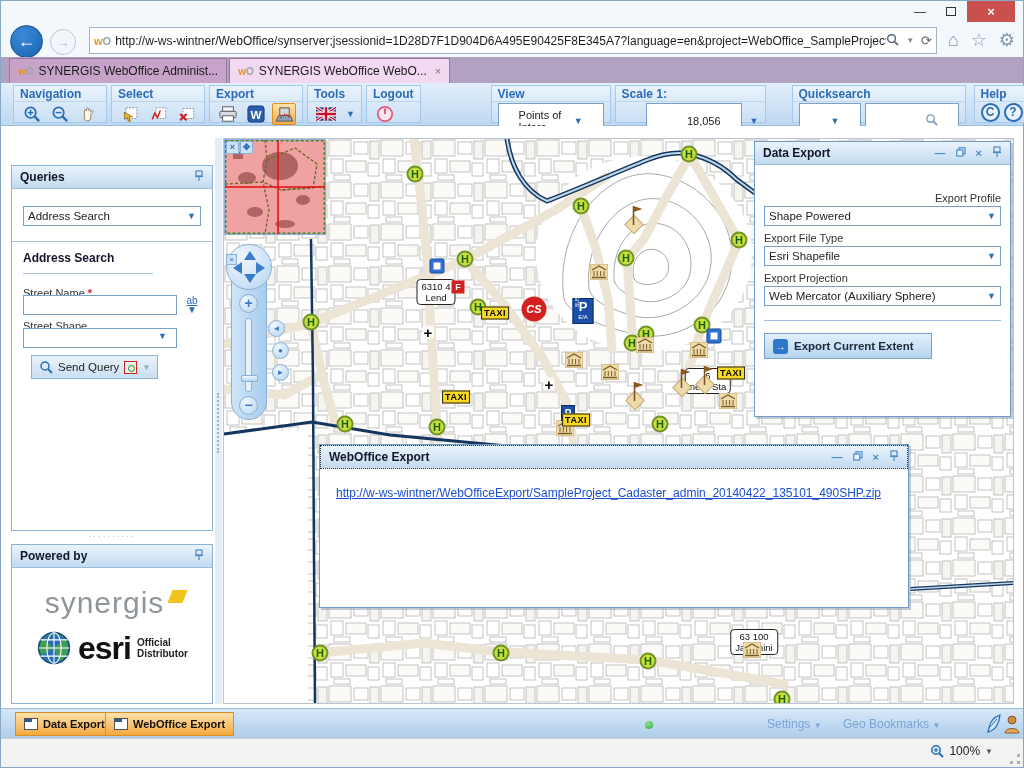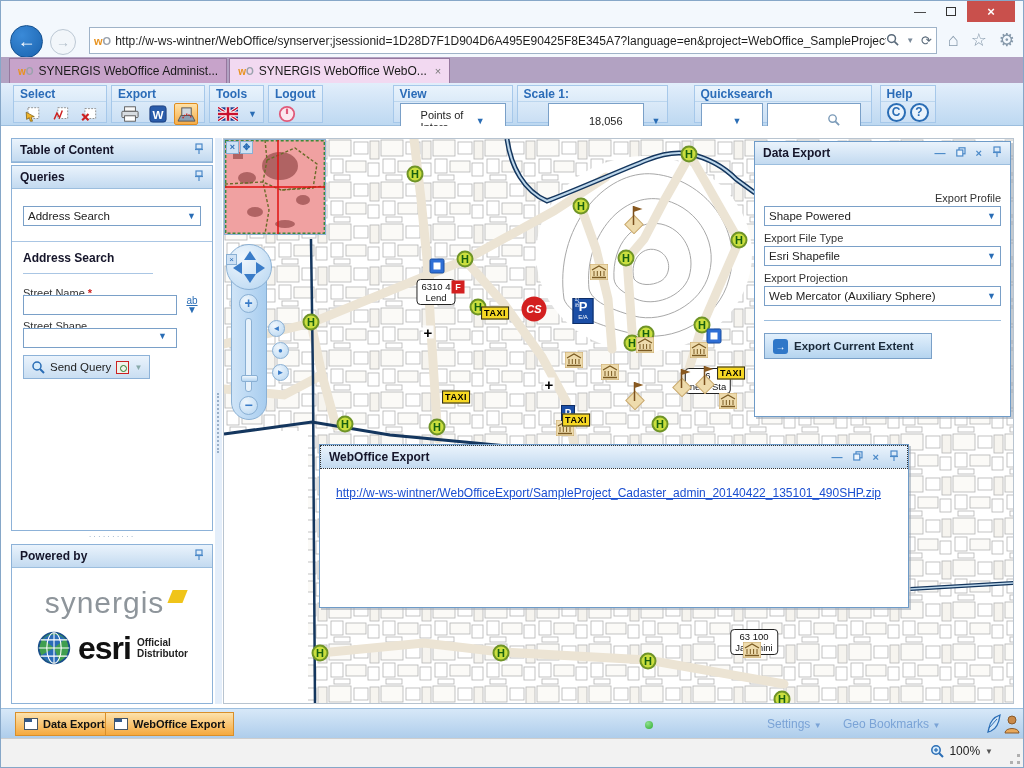--- a/index.html
+++ b/index.html
@@ -60,21 +60,21 @@
   #q-select{position:absolute;left:11px;top:17px;width:178px;height:20px;}
   .selbox{background:#fff;border:1px solid #7aa0c8;font-size:11.5px;color:#222;display:flex;align-items:center;padding:0 4px;}
   #q-line1{position:absolute;left:0;top:52px;width:100%;border-top:1px solid #aac6e4;}
   #q-head2{position:absolute;left:11px;top:62px;font-size:12px;font-weight:bold;color:#15152a;}
   #q-line2{position:absolute;left:11px;top:84px;width:130px;border-top:1px solid #aac6e4;}
   .flabel{position:absolute;left:11px;font-size:11px;color:#333;}
   .req{color:#cc2222;font-weight:bold;}
   .finput{position:absolute;left:11px;width:154px;height:20px;background:#fff;border:1px solid #7aa0c8;}
   #ab-ico{position:absolute;left:170px;top:106px;width:20px;height:20px;font-size:10px;color:#2a6db5;text-align:center;line-height:9px;border:1px solid transparent;}
   #num-dd{position:absolute;left:146px;top:142px;color:#2a6db5;font-size:9px;}
-  #sendq{position:absolute;left:11px;top:166px;height:24px;background:linear-gradient(#eaf3fc,#c9def2);border:1px solid #8db2d8;display:flex;align-items:center;gap:5px;padding:8px 7px;font-size:11.5px;color:#222;}
+  #sendq{position:absolute;left:19px;top:166px;height:24px;background:linear-gradient(#eaf3fc,#c9def2);border:1px solid #8db2d8;display:flex;align-items:center;gap:5px;padding:8px 7px;font-size:11.5px;color:#222;}
   #sendq .zsq{width:13px;height:13px;border:1.5px solid #c22;position:relative;background:#eef4ea;}
   #sendq .zsq::after{content:"";position:absolute;left:3px;top:3px;width:5px;height:5px;border:1.5px solid #2a7a2a;border-radius:50%;}
   #sendq .sdd{color:#8aa;font-size:8px;}
   #sb-handle{position:absolute;left:10px;top:407px;width:202px;height:9px;font-size:8px;letter-spacing:2px;color:#9ab0c8;text-align:center;line-height:7px;}
   #sb-powered{top:418px;height:160px;}
   #pw-body{position:relative;height:133px;background:#fff;}
   #syn-logo{position:absolute;left:0;top:18px;width:100%;text-align:center;font-size:30px;color:#8e959b;letter-spacing:1px;}
   #syn-logo .par{display:inline-block;width:15px;height:13px;background:#f0c419;transform:skewX(-22deg) translate(2px,-10px);}
   #esri-row{position:absolute;left:0;top:62px;width:100%;display:flex;align-items:center;justify-content:center;gap:6px;}
   #esri-txt{font-size:32px;font-weight:bold;color:#111;letter-spacing:-1px;line-height:30px;}
@@ -208,20 +208,45 @@
       </div>
       <div class="tab active">
         <span class="tfav">w<i>O</i></span>
         <span>SYNERGIS WebOffice WebO...</span>
         <span class="tclose">×</span>
       </div>
     </div>
 
   <div id="toolbar">
     <div class="tgroup">
+      <div class="glabel">Navigation</div>
+      <div class="gicons">
+        <span class="ticon">
+          <svg width="19" height="19" viewBox="0 0 20 20">
+              <circle cx="8" cy="8" r="5.5" fill="#d8ecfb" stroke="#2a6db5" stroke-width="1.8"></circle>
+              <line x1="5" y1="8" x2="11" y2="8" stroke="#2a6db5" stroke-width="1.6"></line>
+              <line x1="8" y1="5" x2="8" y2="11" stroke="#2a6db5" stroke-width="1.6"></line>
+              <line x1="12.3" y1="12.3" x2="17" y2="17" stroke="#2a6db5" stroke-width="2.6"></line>
+            </svg>
+        </span>
+        <span class="ticon">
+          <svg width="19" height="19" viewBox="0 0 20 20">
+              <circle cx="8" cy="8" r="5.5" fill="#d8ecfb" stroke="#2a6db5" stroke-width="1.8"></circle>
+              <line x1="5" y1="8" x2="11" y2="8" stroke="#2a6db5" stroke-width="1.6"></line>
+              <line x1="12.3" y1="12.3" x2="17" y2="17" stroke="#2a6db5" stroke-width="2.6"></line>
+            </svg>
+        </span>
+        <span class="ticon">
+          <svg width="18" height="18" viewBox="0 0 20 20">
+              <path d="M6 12 V6.5 a1.1 1.1 0 0 1 2.2 0 V4.5 a1.1 1.1 0 0 1 2.2 0 V6 a1.1 1.1 0 0 1 2.2 0 V8 l1.4-1.4 a1 1 0 0 1 1.5 1.4 L13 11 v3.5 a3 3 0 0 1 -3 3 h-1.4 a3 3 0 0 1 -2.6-2.2 z" fill="#fdf6e8" stroke="#8a7a5a" stroke-width="1"></path>
+            </svg>
+        </span>
+      </div>
+    </div>
+    <div class="tgroup">
       <div class="glabel">Select</div>
       <div class="gicons">
         <span class="ticon">
           <svg width="19" height="18" viewBox="0 0 20 20">
               <rect x="5" y="3" width="12" height="12" fill="#fff" stroke="#888" stroke-dasharray="2 1.5"></rect>
               <path d="M3 8 L12 13 L8.5 13.5 L10 18 L7.5 18 L6.5 14 L3.5 16 Z" fill="#f0b429" stroke="#7a5a10" stroke-width="0.8"></path>
             </svg>
         </span>
         <span class="ticon">
           <svg width="19" height="18" viewBox="0 0 20 20">
@@ -325,32 +350,20 @@
       <div class="glabel">Help</div>
       <div class="gicons">
         <span style="width:19px;height:19px;border-radius:50%;border:2px solid #2a6db5;color:#2a6db5;font-weight:bold;font-size:12px;text-align:center;line-height:15px;background:#eaf3fc;">C</span>
         <span style="width:19px;height:19px;border-radius:50%;border:2px solid #2a6db5;color:#2a6db5;font-weight:bold;font-size:12px;text-align:center;line-height:15px;background:#eaf3fc;">?</span>
       </div>
     </div>
   </div>
 
   <div id="content">
 
-    <div class="sbpanel" id="sb-toc">
-      <div class="phead">
-        <span>Table of Content</span>
-        <span class="pin">
-          <svg width="10" height="12" viewBox="0 0 10 12">
-              <rect x="2" y="1" width="6" height="5" fill="none" stroke="#4b89c8" stroke-width="1.2"></rect>
-              <line x1="1" y1="6.5" x2="9" y2="6.5" stroke="#4b89c8" stroke-width="1.2"></line>
-              <line x1="5" y1="7" x2="5" y2="11" stroke="#4b89c8" stroke-width="1.2"></line>
-            </svg>
-        </span>
-      </div>
-    </div>
 
     <div class="sbpanel" id="sb-queries">
       <div class="phead">
         <span>Queries</span>
         <span class="pin">
           <svg width="10" height="12" viewBox="0 0 10 12">
               <rect x="2" y="1" width="6" height="5" fill="none" stroke="#4b89c8" stroke-width="1.2"></rect>
               <line x1="1" y1="6.5" x2="9" y2="6.5" stroke="#4b89c8" stroke-width="1.2"></line>
               <line x1="5" y1="7" x2="5" y2="11" stroke="#4b89c8" stroke-width="1.2"></line>
             </svg>

